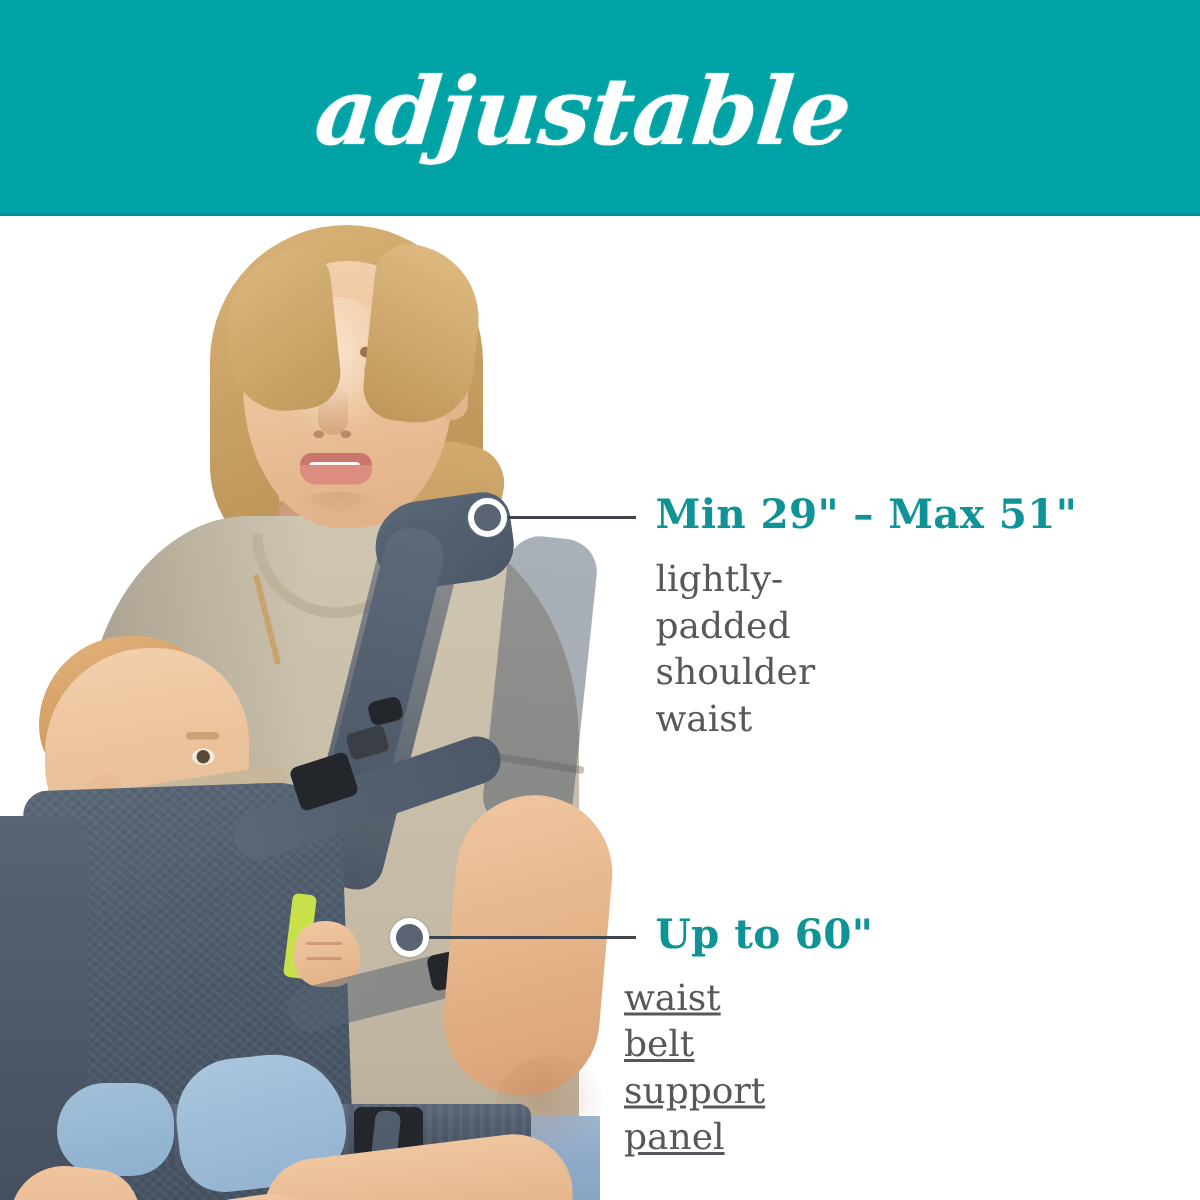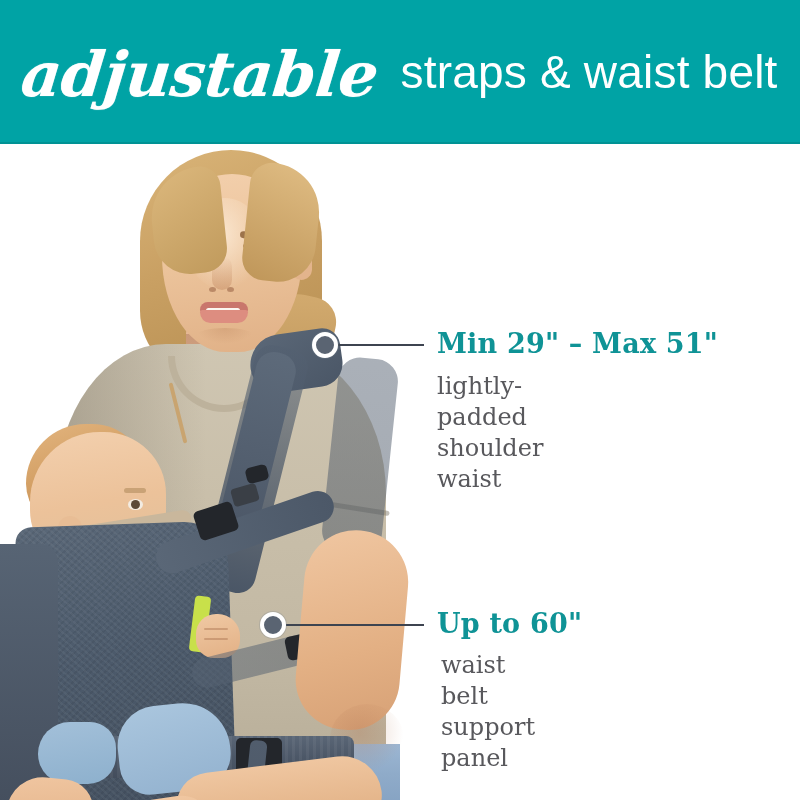--- a/index.html
+++ b/index.html
@@ -442,21 +442,20 @@
   }
 </style>
 </head>
 <body>
 
 <div id="page">
 
   <div id="banner">
     <div id="banner-text-row">
       <span class="script-word">adjustable</span>
-      <span class="plain-word">straps &amp; waist belt</span>
     </div>
     <div id="banner-edge"></div>
   </div>
 
   <div id="photo">
 
     <div class="shadow-blob" style="left:60px; top:630px; width:320px; height:40px;"></div>
 
     <div id="subject">
 
@@ -560,17 +559,17 @@
       <div class="dot" style="left:312px; top:188px;"></div>
       <div class="co-title" style="left:437px; top:184px;">Min 29" – Max 51"</div>
       <div class="co-body" style="left:437px; top:227px;">lightly-padded
 shoulder waist</div>
     </div>
 
     <div class="callout">
       <div class="leader" style="left:286px; top:480px; width:138px;"></div>
       <div class="dot" style="left:260px; top:468px;"></div>
       <div class="co-title" style="left:437px; top:464px;">Up to 60"</div>
-      <div class="co-body" style="left:441px; top:506px;">waist belt support panel</div>
+      <div class="co-body" style="left:416px; top:506px;text-decoration:underline;">waist belt support panel</div>
     </div>
 
   </div>
 </div>
 
 </body></html>

